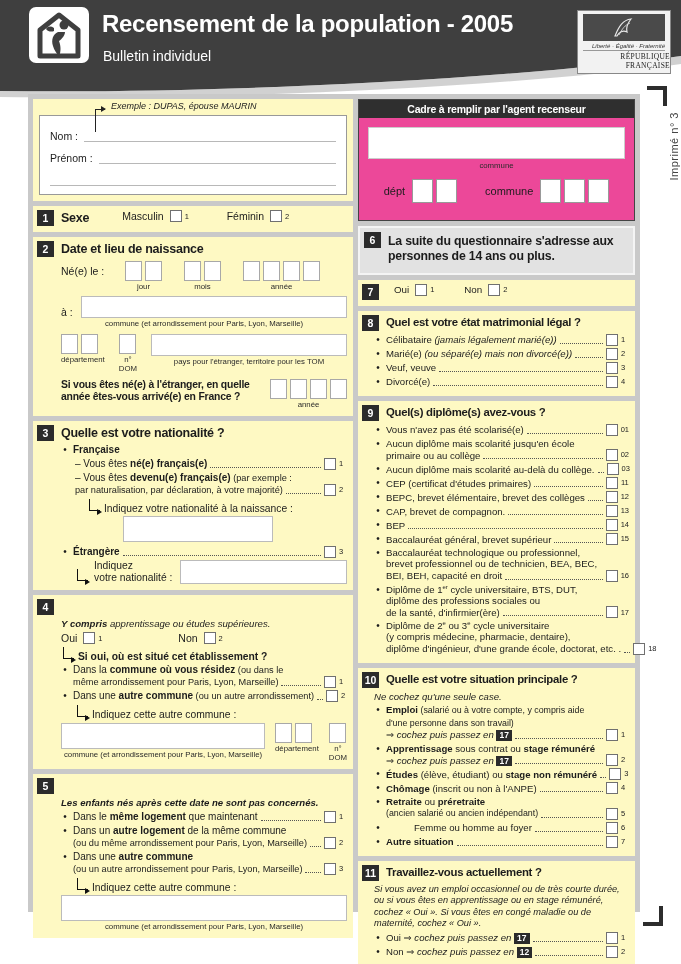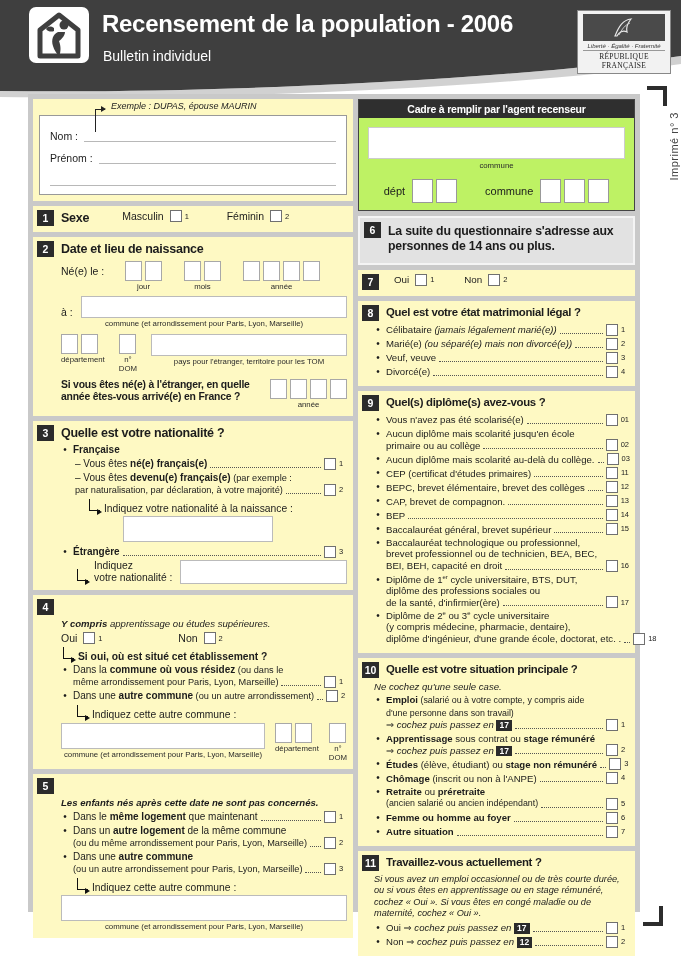--- a/index.html
+++ b/index.html
@@ -8,21 +8,21 @@
     background:#fff;color:#1c1c1c;
     font-family:"Liberation Sans",sans-serif;
     -webkit-font-smoothing:antialiased;
   }
   
   .hcurve{position:absolute;top:0;left:0}
   .hcontent{position:absolute;top:0;left:0;width:681px;height:90px}
   .logo{position:absolute;left:28px;top:6px;width:62px;height:58px}
   .htitle{position:absolute;left:102px;top:10px;color:#fff;font-size:24px;font-weight:bold;letter-spacing:-0.3px;white-space:nowrap}
   .hsub{position:absolute;left:103px;top:48px;color:#fff;font-size:14px}
-  .rf{position:absolute;left:577px;top:10px;width:92px;background:#f2f2f2;padding:3px 0 3px;text-align:center;border:1px solid #888}
+  .rf{position:absolute;left:577px;top:10px;width:92px;background:#f2f2f2;padding:3px 0 3px;text-align:right;border:1px solid #888}
   .rf-inner{background:#4a4a4a;height:27px;margin:0 5px;display:flex;align-items:center;justify-content:center}
   .rf-motto{font-size:6px;font-style:italic;color:#333;margin-top:2px;border-bottom:1px solid #999;padding-bottom:1px;margin-left:5px;margin-right:5px}
   .rf-name{font-size:7.5px;font-family:"Liberation Serif",serif;color:#222;letter-spacing:0.3px;margin-top:1px}
   .imprime{position:absolute;right:1px;top:112px;writing-mode:vertical-rl;transform:rotate(180deg);font-size:11px;color:#444;letter-spacing:0.5px}
   
   .mark{position:absolute;width:16px;height:16px}
   .mark.tr{right:14px;top:86px;border-top:4px solid #2d2d2d;border-right:4px solid #2d2d2d}
   .mark.bl{left:52px;top:906px;border-left:4px solid #2d2d2d;border-bottom:4px solid #2d2d2d}
   .mark.br{right:18px;top:906px;border-right:4px solid #2d2d2d;border-bottom:4px solid #2d2d2d}
   
@@ -39,21 +39,21 @@
   
   .idsec{position:relative;padding:2px 6px 6px}
   .example{font-size:9px;font-style:italic;color:#222;padding-left:72px;height:13px}
   .exarrow{position:absolute;left:62px;top:10px;width:9px;height:22px;border-left:1.5px solid #222;border-top:1.5px solid #222}
   .exarrow:after{content:"";position:absolute;right:-4px;top:-4px;border:3px solid transparent;border-left:5px solid #222}
   .idbox{background:#fff;border:1px solid #999;padding:4px 10px 8px;margin-top:1px}
   .idrow{display:flex;align-items:flex-end;margin-top:9px;font-size:10.5px}
   .idlbl{margin-right:6px;flex:none}
   .fline{flex:1;border-bottom:1px solid #b8b8b8;height:12px}
   
-  .agent{border:1.5px solid #444;background:#bef264;padding-bottom:7px}
+  .agent{border:1.5px solid #444;background:#ec4899;padding-bottom:17px}
   .agent-title{background:#2f2f2f;color:#fff;text-align:center;font-size:10.5px;font-weight:bold;padding:3px 0;letter-spacing:-0.2px}
   .agent-input{background:#fff;margin:9px 9px 3px;height:30px;border:1px solid #ccc}
   .agent-row{display:flex;align-items:center;justify-content:center;gap:7px;font-size:11px;margin-top:8px}
   .acells{display:inline-flex;gap:3px}
   .acell{width:19px;height:22px;background:#fff;border:1px solid #999}
   
   .ccap{font-size:7.8px;color:#2a2a2a;line-height:1.15;margin-top:2px}
   .ccap.center{text-align:center}
   .ccap .blk{display:block;text-align:center}
   .cells{display:inline-flex;gap:3px}
@@ -119,21 +119,21 @@
 </svg>
 
 <div class="hcontent">
   <svg class="logo" viewBox="0 0 62 58">
     <rect x="1" y="1" width="60" height="56" rx="7" fill="#ffffff"></rect>
     <path d="M12,24 L31,9 L50,24 L50,50 L12,50 Z" fill="none" stroke="#3f3f3f" stroke-width="5" stroke-linejoin="round"></path>
     <circle cx="36" cy="19" r="4.5" fill="#3f3f3f"></circle>
     <path d="M30,26 C25,28 23,34 25,40 C26,44 29,48 31,50 C33,46 33,40 31,35 C34,33 37,29 37,26 Z" fill="#3f3f3f"></path>
     <path d="M26,22 C23,20 20,20 18,23 C20,26 24,26 26,25 Z" fill="#3f3f3f"></path>
   </svg>
-  <div class="htitle">Recensement de la population - 2006</div>
+  <div class="htitle">Recensement de la population - 2005</div>
   <div class="hsub">Bulletin individuel</div>
   <div class="rf">
     <div class="rf-inner">
       <svg width="30" height="24" viewBox="0 0 30 24">
           <path d="M6,20 C10,10 14,4 22,3 C18,8 17,12 18,16 C14,14 10,16 8,20 Z" fill="none" stroke="#e8e8e8" stroke-width="1.2"></path>
           <path d="M10,19 C13,13 16,9 21,7" fill="none" stroke="#e8e8e8" stroke-width="0.8"></path>
         </svg>
     </div>
     <div class="rf-motto">Liberté · Égalité · Fraternité</div>
     <div class="rf-name">RÉPUBLIQUE FRANÇAISE</div>
@@ -855,21 +855,21 @@
                     <span class="box"></span>
                     <span class="code">5</span>
                   </span>
                 </div>
               </div>
             </div>
             <div class="opt">
               <span class="bullet">•</span>
               <div class="optbody">
                 <div class="oline">
-                  <span class="otext"><span style="font-weight: 700;">Femme ou homme au foyer</span></span>
+                  <span class="otext"><span style="font-weight: 400; margin-left: 28px;">Femme ou homme au foyer</span></span>
                   <span class="dots"></span>
                   <span class="cb">
                     <span class="box"></span>
                     <span class="code">6</span>
                   </span>
                 </div>
               </div>
             </div>
             <div class="opt">
               <span class="bullet">•</span>

